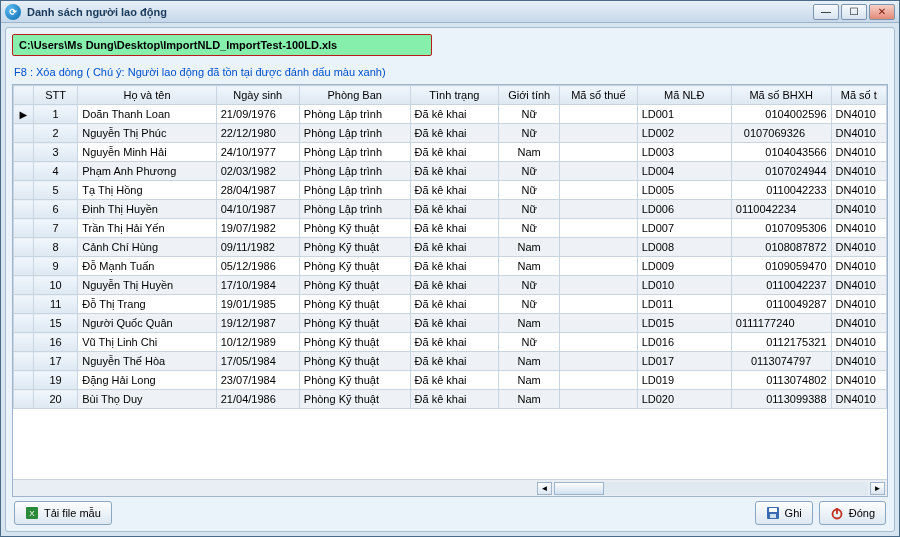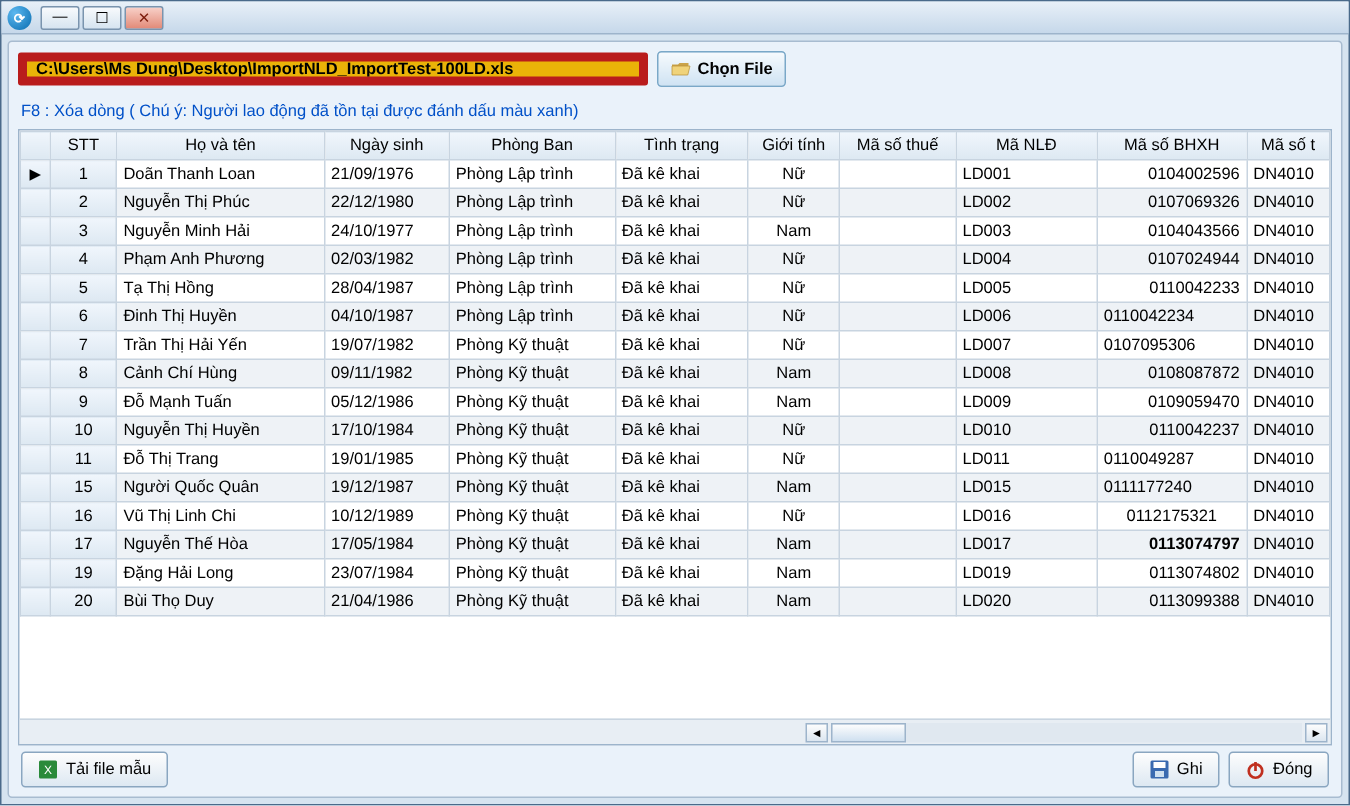--- a/index.html
+++ b/index.html
@@ -64,22 +64,22 @@
   .file-row {
     display: flex;
     align-items: center;
     gap: 6px;
     margin-bottom: 6px;
   }
   .file-path {
     flex: 0 0 420px;
     height: 22px;
     padding: 2px 6px;
-    background: #eab308;
-    border: 6px solid #b91c1c;
+    background: #86efac;
+    border: 1px solid #b91c1c;
     border-radius: 2px;
     font-weight: bold;
     display:flex;align-items:center;
     white-space: nowrap;
     overflow: hidden;
   }
   .choose-btn {
     height: 24px;
     padding: 0 8px;
     background: linear-gradient(#f6fafd,#cfe3f3);
@@ -183,41 +183,33 @@
   }
   .icon-box { width:14px;height:14px;display:inline-flex;align-items:center;justify-content:center;}
 </style>
 </head>
 <body>
 
 <div class="window">
 
   <div class="titlebar">
     <div class="app-icon">⟳</div>
+    <div class="title-text">Danh sách người lao động</div>
     <div class="win-controls">
       <div class="win-btn">—</div>
       <div class="win-btn">☐</div>
       <div class="win-btn close">✕</div>
     </div>
   </div>
 
   <div class="content">
     <div class="panel">
 
       <div class="file-row">
         <div class="file-path">C:\Users\Ms Dung\Desktop\ImportNLD_ImportTest-100LD.xls</div>
-        <div class="choose-btn">
-          <span class="icon-box">
-            <svg width="14" height="14" viewBox="0 0 14 14">
-                <path d="M1 4h4l1-1h6v2H1z" fill="#caa34a"></path>
-                <path d="M1 5h12l-1.5 6H1z" fill="#f0d37a" stroke="#b8923a" stroke-width="0.5"></path>
-              </svg>
-          </span>
-          <span>Chọn File</span>
-        </div>
       </div>
 
       <div class="hint-row">F8 : Xóa dòng ( Chú ý: Người lao động đã tồn tại được đánh dấu màu xanh)</div>
 
       <div class="grid-wrap">
         <div class="grid-body">
         <table>
           <colgroup>
             <col class="col-marker">
                 <col class="col-stt">
@@ -263,21 +255,21 @@
                 <tr>
                   <td class="marker-cell"></td>
                   <td class="stt-cell">2</td>
                   <td>Nguyễn Thị Phúc</td>
                   <td>22/12/1980</td>
                   <td>Phòng Lập trình</td>
                   <td>Đã kê khai</td>
                   <td style="text-align: center;">Nữ</td>
                   <td></td>
                   <td>LD002</td>
-                  <td style="text-align: right; padding-left: 12px;">0107069326</td>
+                  <td style="text-align: left; padding-left: 12px;">0107069326</td>
                   <td>DN4010</td>
                 </tr>
                 <tr>
                   <td class="marker-cell"></td>
                   <td class="stt-cell">3</td>
                   <td>Nguyễn Minh Hải</td>
                   <td>24/10/1977</td>
                   <td>Phòng Lập trình</td>
                   <td>Đã kê khai</td>
                   <td style="text-align: center;">Nam</td>
@@ -328,21 +320,21 @@
                 <tr>
                   <td class="marker-cell"></td>
                   <td class="stt-cell">7</td>
                   <td>Trần Thị Hải Yến</td>
                   <td>19/07/1982</td>
                   <td>Phòng Kỹ thuật</td>
                   <td>Đã kê khai</td>
                   <td style="text-align: center;">Nữ</td>
                   <td></td>
                   <td>LD007</td>
-                  <td style="text-align: left;">0107095306</td>
+                  <td style="text-align: right;">0107095306</td>
                   <td>DN4010</td>
                 </tr>
                 <tr>
                   <td class="marker-cell"></td>
                   <td class="stt-cell">8</td>
                   <td>Cảnh Chí Hùng</td>
                   <td>09/11/1982</td>
                   <td>Phòng Kỹ thuật</td>
                   <td>Đã kê khai</td>
                   <td style="text-align: center;">Nam</td>
@@ -380,21 +372,21 @@
                 <tr>
                   <td class="marker-cell"></td>
                   <td class="stt-cell">11</td>
                   <td>Đỗ Thị Trang</td>
                   <td>19/01/1985</td>
                   <td>Phòng Kỹ thuật</td>
                   <td>Đã kê khai</td>
                   <td style="text-align: center;">Nữ</td>
                   <td></td>
                   <td>LD011</td>
-                  <td style="">0110049287</td>
+                  <td style="text-align: right;">0110049287</td>
                   <td>DN4010</td>
                 </tr>
                 <tr>
                   <td class="marker-cell"></td>
                   <td class="stt-cell">15</td>
                   <td>Người Quốc Quân</td>
                   <td>19/12/1987</td>
                   <td>Phòng Kỹ thuật</td>
                   <td>Đã kê khai</td>
                   <td style="text-align: center;">Nam</td>
@@ -406,34 +398,34 @@
                 <tr>
                   <td class="marker-cell"></td>
                   <td class="stt-cell">16</td>
                   <td>Vũ Thị Linh Chi</td>
                   <td>10/12/1989</td>
                   <td>Phòng Kỹ thuật</td>
                   <td>Đã kê khai</td>
                   <td style="text-align: center;">Nữ</td>
                   <td></td>
                   <td>LD016</td>
-                  <td style="text-align: center;">0112175321</td>
+                  <td style="text-align: right;">0112175321</td>
                   <td>DN4010</td>
                 </tr>
                 <tr>
                   <td class="marker-cell"></td>
                   <td class="stt-cell">17</td>
                   <td>Nguyễn Thế Hòa</td>
                   <td>17/05/1984</td>
                   <td>Phòng Kỹ thuật</td>
                   <td>Đã kê khai</td>
                   <td style="text-align: center;">Nam</td>
                   <td></td>
                   <td>LD017</td>
-                  <td style="text-align: right; font-weight: bold;">0113074797</td>
+                  <td style="text-align: center;">0113074797</td>
                   <td>DN4010</td>
                 </tr>
                 <tr>
                   <td class="marker-cell"></td>
                   <td class="stt-cell">19</td>
                   <td>Đặng Hải Long</td>
                   <td>23/07/1984</td>
                   <td>Phòng Kỹ thuật</td>
                   <td>Đã kê khai</td>
                   <td style="text-align: center;">Nam</td>

